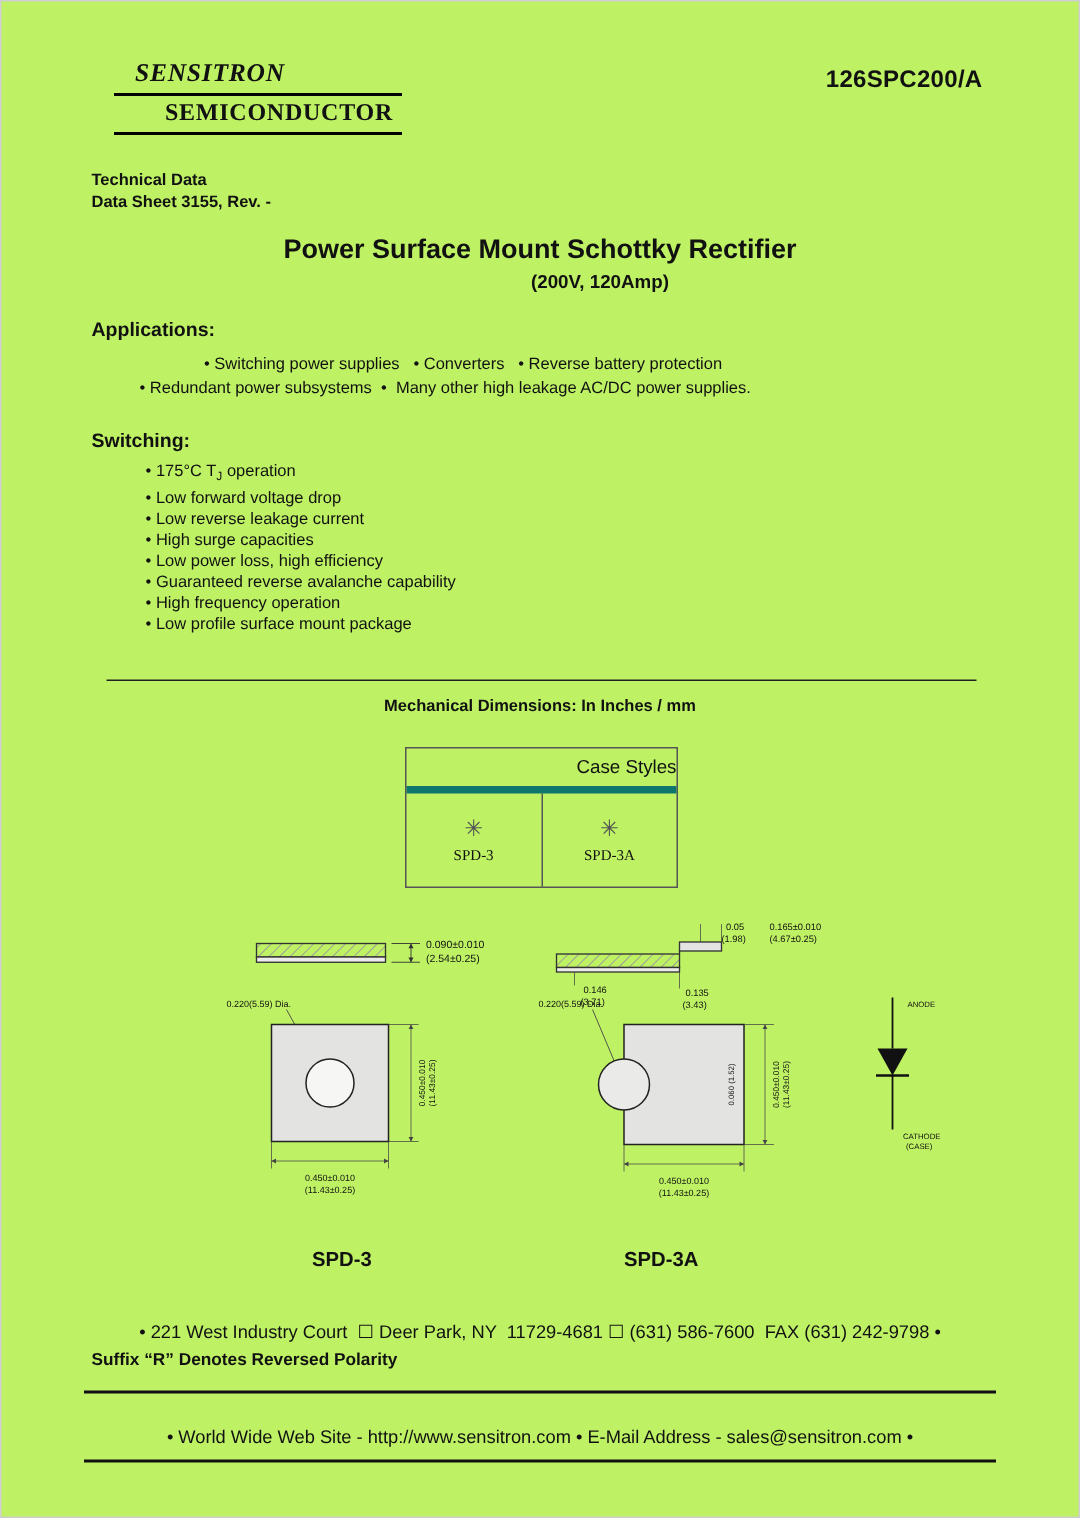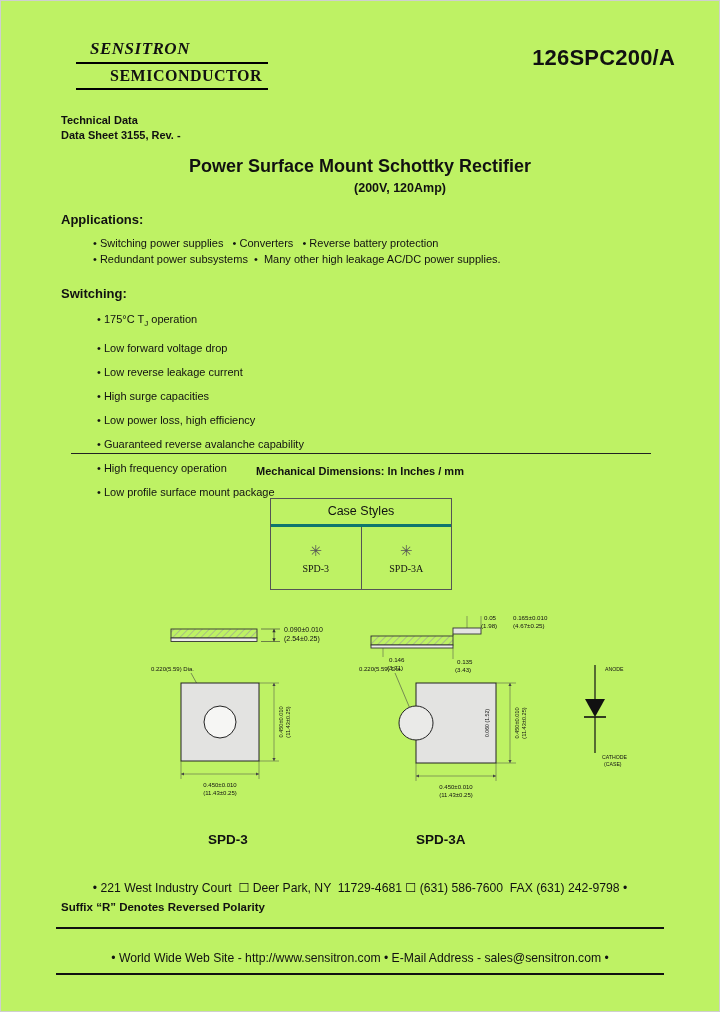--- a/index.html
+++ b/index.html
@@ -4,40 +4,40 @@
 <style>
   * { margin:0; padding:0; box-sizing:border-box; }
   html,body { width:720px; height:1012px; }
   body { font-family:"Liberation Sans", sans-serif; background:#e9e9e9; color:#111; }
   .page { position:relative; width:720px; height:1012px; background:#bef264; border:1px solid #cfcfcf; overflow:hidden; }
   .abs { position:absolute; }
 
   .brand { left:75px; top:38px; width:192px; }
   .brand-line1 { font-family:"Liberation Serif", serif; font-style:italic; font-weight:bold; font-size:17px; letter-spacing:.5px; padding:0 0 3px 14px; border-bottom:2px solid #000; }
   .brand-line2 { font-family:"Liberation Serif", serif; font-weight:bold; font-size:16px; letter-spacing:.5px; padding:3px 0 3px 34px; border-bottom:2px solid #000; }
-  .part-number { right:44px; top:44px; font-size:22px; font-weight:bold; letter-spacing:.2px; }
+  .part-number { right:64px; top:44px; font-size:16px; font-weight:bold; letter-spacing:.2px; }
 
   .techblock { left:60px; top:112px; font-size:11px; font-weight:bold; line-height:15px; }
 
   .doc-title { left:0; top:155px; width:100%; text-align:center; font-size:18px; font-weight:bold; }
   .doc-subtitle { left:0; top:180px; width:100%; text-align:center; font-size:12.5px; font-weight:bold;margin-left:40px; }
 
   .sec-heading { font-size:13px; font-weight:bold; }
   .app-line { left:92px; font-size:11px; white-space:pre; }
 
   .features-list { left:96px; top:306px; list-style:none; }
-  .features-list li { font-size:11px; line-height:24px; }
+  .features-list li { font-size:11px; line-height:14px; }
   .features-list li::before { content:"• "; }
   .sub-j { vertical-align:sub; font-size:8px; }
 
   .rule { border-top:1px solid #222; height:0; }
   .mech-heading { left:0; top:464px; width:100%; text-align:center; font-size:11px; font-weight:bold; }
 
   .case-table { left:269px; top:497px; width:182px; border:1px solid #555; background:transparent; }
-  .case-header { text-align:center; font-size:12.5px; padding:5px 0 6px; border-bottom:3px solid #0f766e; }
+  .case-header { text-align:right; font-size:12.5px; padding:5px 0 6px; border-bottom:5px solid #0f766e; }
   .case-cells { display:flex; height:62px; }
   .case-cell { flex:1; display:flex; flex-direction:column; align-items:center; justify-content:center; }
   .case-cell + .case-cell { border-left:1px solid #555; }
   .case-icon { font-size:15px; color:#555; line-height:1; margin-bottom:5px; }
   .case-label { font-family:"Liberation Serif", serif; font-size:10px; }
 
   svg { overflow:visible; }
   svg text { font-family:"Liberation Sans", sans-serif; fill:#111; }
 
   .pkg-label { font-size:13.5px; font-weight:bold; }
@@ -59,21 +59,21 @@
 
   <div class="abs techblock">
     <div>Technical Data</div>
     <div>Data Sheet 3155, Rev. -</div>
   </div>
 
   <div class="abs doc-title">Power Surface Mount Schottky Rectifier</div>
   <div class="abs doc-subtitle">(200V, 120Amp)</div>
 
   <div class="abs sec-heading" style="left:60px; top:211px;">Applications:</div>
-  <div class="abs app-line" style="top:236px;">• Switching power supplies   • Converters   • Reverse battery protection</div>
+  <div class="abs app-line" style="top:236px;margin-left:43px;">• Switching power supplies   • Converters   • Reverse battery protection</div>
   <div class="abs app-line" style="top:252px;">• Redundant power subsystems  •  Many other high leakage AC/DC power supplies.</div>
 
   <div class="abs sec-heading" style="left:60px; top:285px;">Switching:</div>
   <ul class="abs features-list">
     <li><span>175°C T</span><span class="sub-j">J</span><span> operation</span></li>
     <li>Low forward voltage drop</li>
     <li>Low reverse leakage current</li>
     <li>High surge capacities</li>
     <li>Low power loss, high efficiency</li>
     <li>Guaranteed reverse avalanche capability</li>

